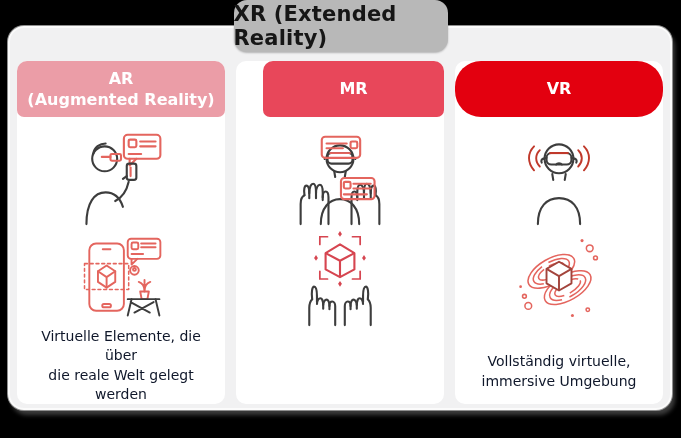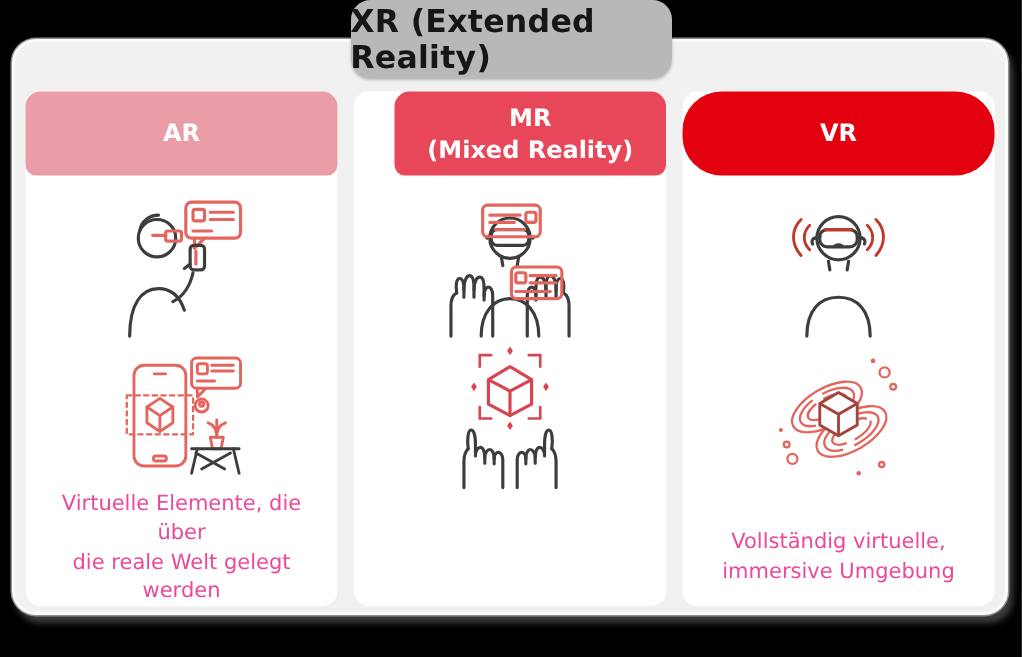--- a/index.html
+++ b/index.html
@@ -32,34 +32,35 @@
     height:56px;flex:0 0 56px;border-radius:10px 10px 7px 7px;
     display:flex;flex-direction:column;align-items:center;justify-content:center;
     color:#fff;font-weight:bold;font-size:16px;line-height:1.32;text-align:center;
   }
   .col-content{flex:1;display:flex;flex-direction:column;align-items:center;}
   .illus{width:96px;height:96px;}
   .illus.first{margin-top:13px;}
   .illus.second{margin-top:5px;}
   .col-desc{
     margin:auto 6px 13px;text-align:center;font-size:14px;line-height:1.38;
-    color:#ec4899;white-space:pre-line;
+    color:#0f172a;white-space:pre-line;
   }
   svg{display:block;width:100%;height:100%;}
 </style>
 </head>
 <body>
 
 <div class="canvas">
   <div class="panel">
     <div class="columns">
 
       <div class="col">
         <div class="col-header" style="background: rgb(235, 157, 167);">
           <div>AR</div>
+          <div>(Augmented Reality)</div>
         </div>
         <div class="col-content">
           <div class="illus first">
             <svg viewBox="0 0 100 100">
               <g fill="none" stroke="#e4655e" stroke-width="2.2" stroke-linecap="round" stroke-linejoin="round">
                 <rect x="53" y="5" width="38" height="25" rx="4"></rect>
                 <path d="M59 30v7l7-7"></path>
                 <rect x="58" y="10" width="8" height="8" rx="1.5"></rect>
                 <path d="M70 12h16M70 17h16M58 25h13"></path>
               </g>
@@ -104,21 +105,20 @@
           </div>
           <div class="col-desc">Virtuelle Elemente, die über
 die reale Welt gelegt
 werden</div>
         </div>
       </div>
 
       <div class="col">
         <div class="col-header" style="background: rgb(232, 71, 90); margin-left: 27px;">
           <div>MR</div>
-          <div>(Mixed Reality)</div>
         </div>
         <div class="col-content">
           <div class="illus first">
             <svg viewBox="0 0 100 100">
               <defs>
                 <g id="hand-open" fill="none" stroke="#3d3d3d" stroke-width="2.2" stroke-linecap="round" stroke-linejoin="round">
                   <path d="M1 36V15c0-5 2-8 4-9"></path>
                   <path d="M5 6C4 0 5-4 7-4s3 3 3 8v5"></path>
                   <path d="M10 4c0-7 2-10 4-10s3 3 3 9v6"></path>
                   <path d="M17 4c0-6 2-9 4-9s3 3 3 8v8"></path>

